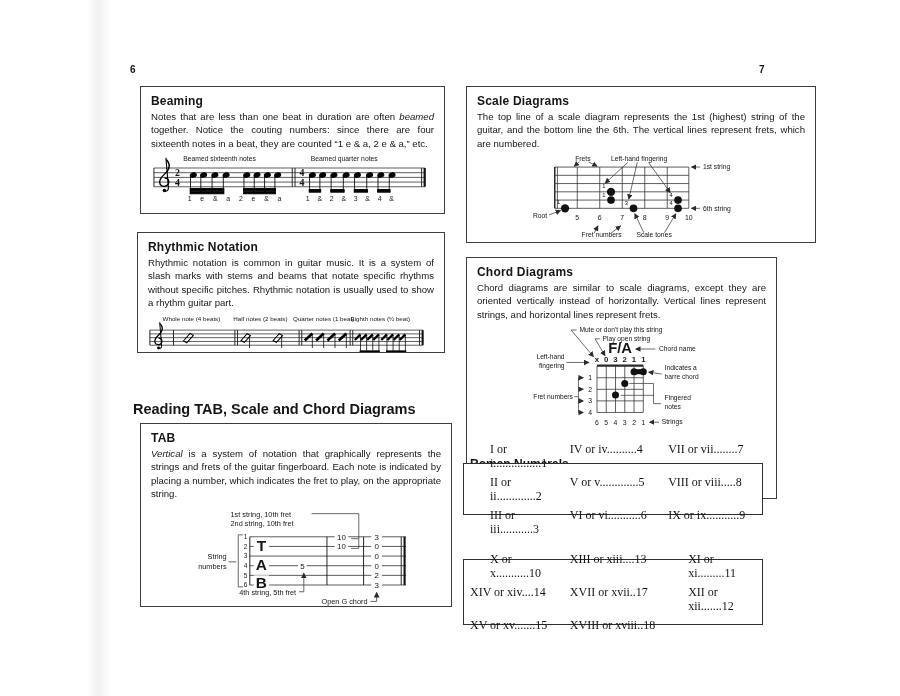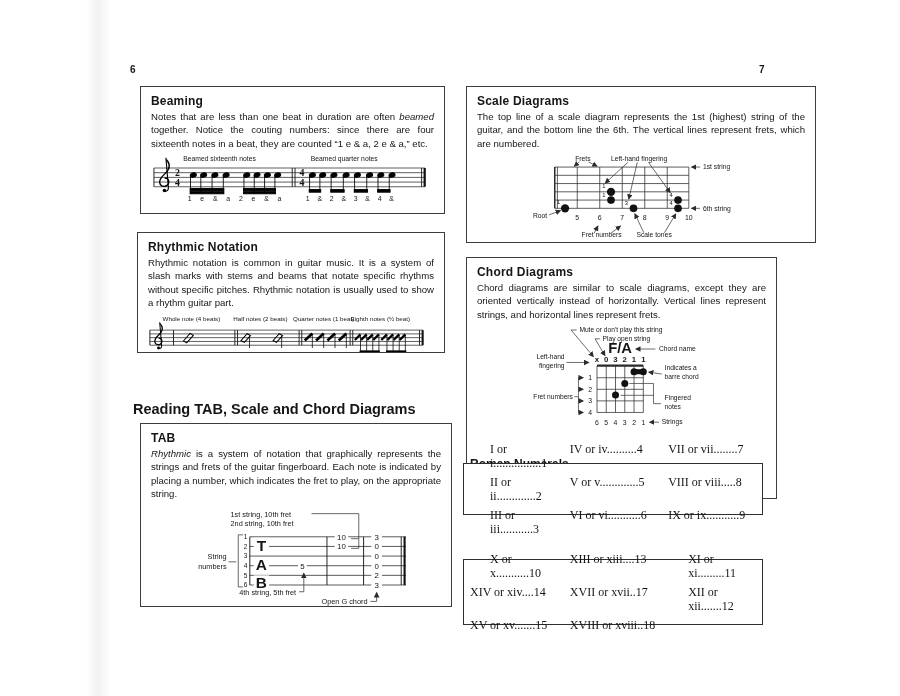--- a/index.html
+++ b/index.html
@@ -200,21 +200,21 @@
       <text class="cnt" x="100" y="52" textLength="58" lengthAdjust="spacing">1 2 3 4</text>
       <text class="cnt" x="167" y="52" textLength="46" lengthAdjust="spacing">1 2 3 4</text>
       <text class="cnt" x="220" y="52" textLength="53" lengthAdjust="spacing">1 &amp; 2 &amp; 3 &amp; 4 &amp;</text>
     </svg>
   </div>
 
   <div class="section-heading" style="left:133px;top:401px;width:330px;">Reading TAB, Scale and Chord Diagrams</div>
 
   <div class="box" style="left:133px;top:423px;width:312px;height:184px;margin-left:7px;">
     <h3>TAB</h3>
-    <p><em>Rhythmic</em><span> is a system of notation that graphically represents the strings and frets of the guitar fingerboard.  Each note is indicated by placing a number, which indicates the fret to play, on the appropriate string.</span></p>
+    <p><em>Vertical</em><span> is a system of notation that graphically represents the strings and frets of the guitar fingerboard.  Each note is indicated by placing a number, which indicates the fret to play, on the appropriate string.</span></p>
     <svg class="fig" width="296" height="108" viewBox="0 0 306 112">
       <defs>
         <marker id="ta" markerWidth="7" markerHeight="7" refX="5" refY="3" orient="auto" markerUnits="userSpaceOnUse">
           <path d="M0,0 L6,3 L0,6 Z" fill="#2b2b2b"></path>
         </marker>
       </defs>
       <text class="dlabel2" x="82" y="13">1st string, 10th fret</text>
       <text class="dlabel2" x="82" y="23">2nd string, 10th fret</text>
       <path class="ptr" d="M166 10 H215 V46"></path>
       <path class="ptr" d="M215 36 H207 M215 46 H207"></path>

